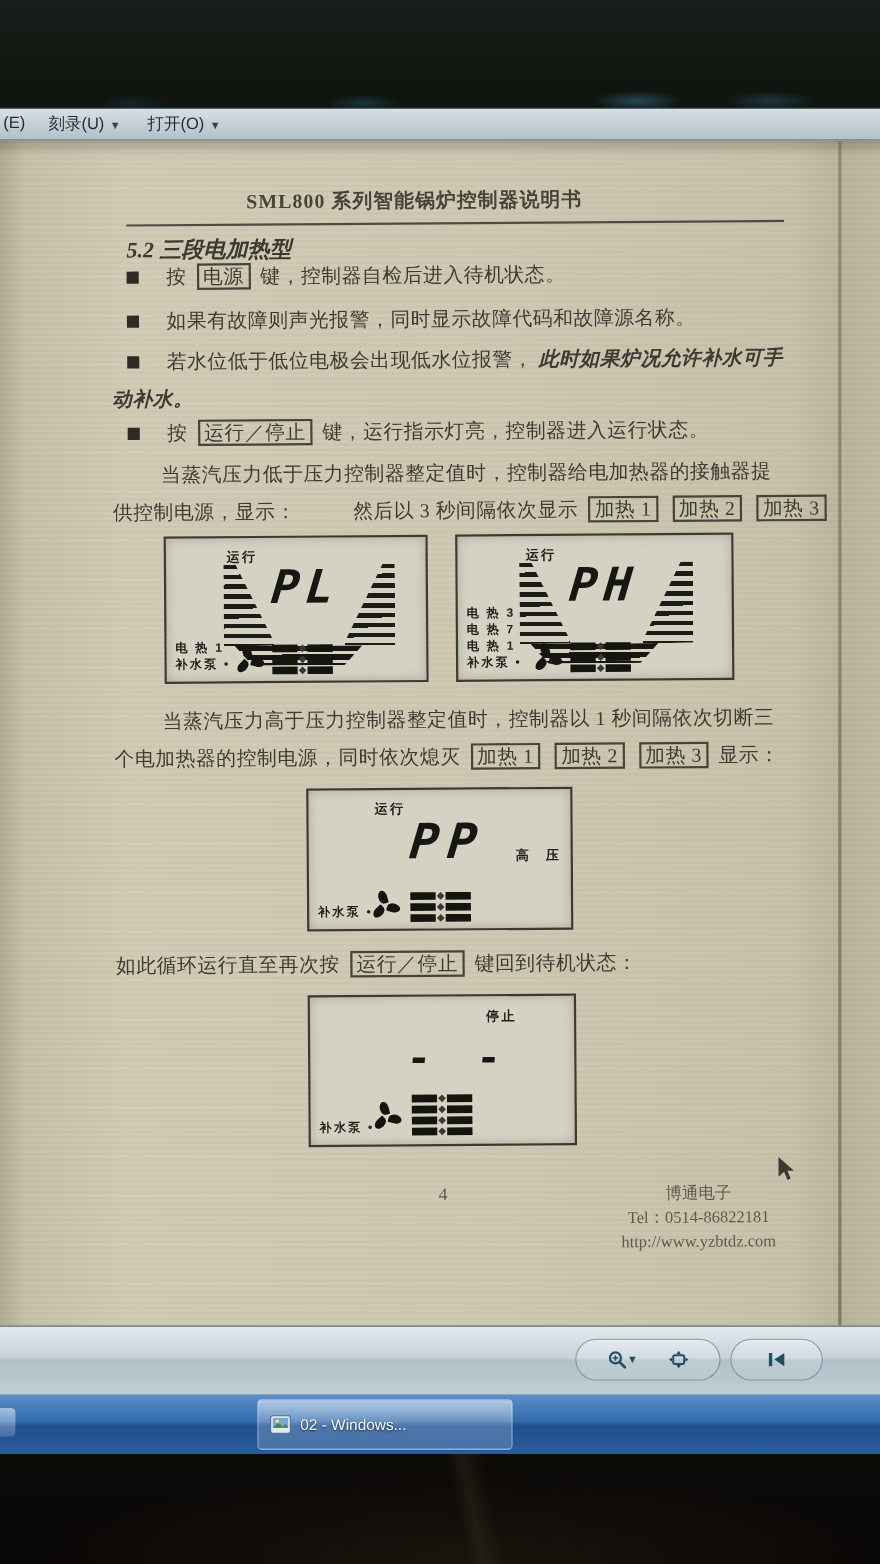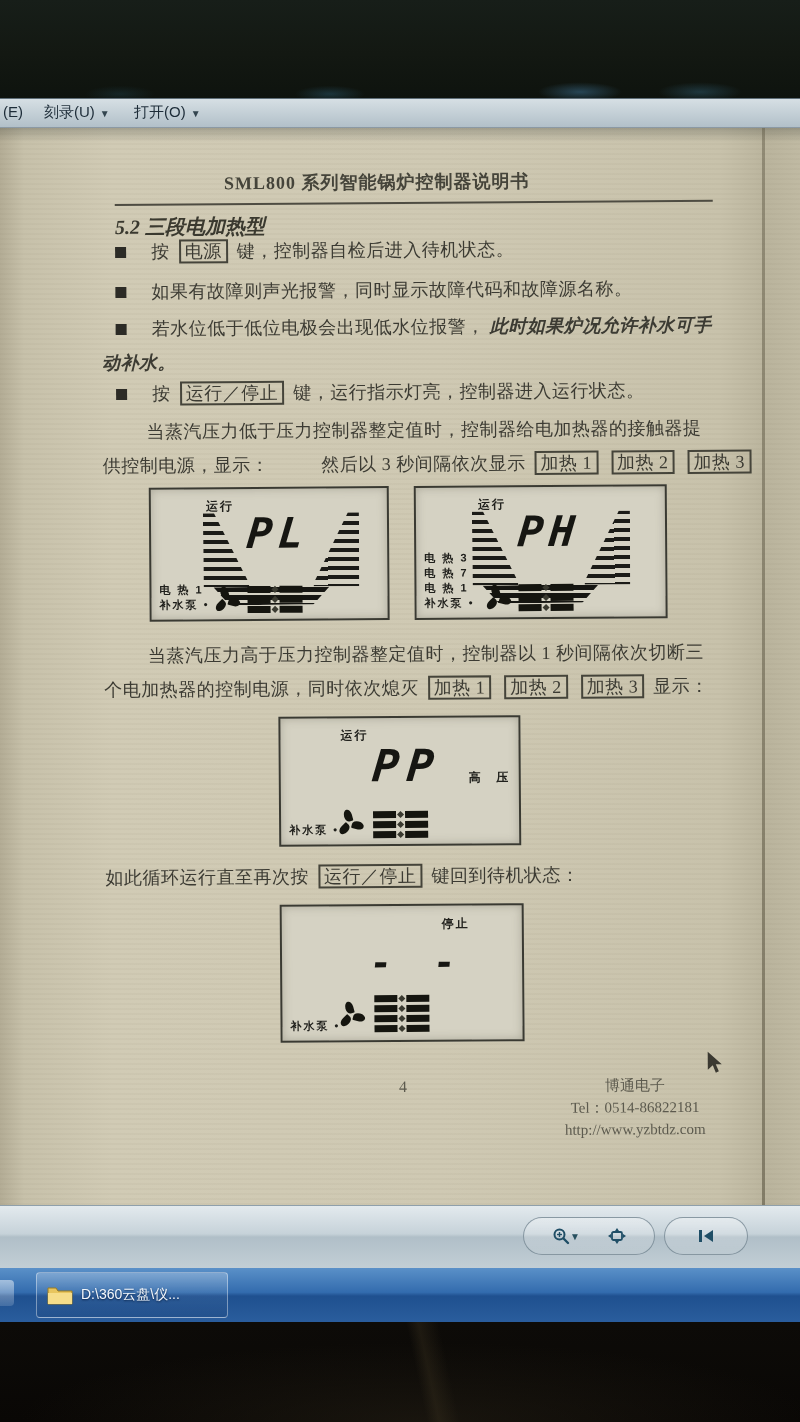--- a/index.html
+++ b/index.html
@@ -373,25 +373,27 @@
           <rect x="2" y="2" width="3" height="12" fill="#1f4e66"></rect>
           <path d="M16,2 L7,8 L16,14 Z" fill="#1f4e66"></path>
         </svg>
       </span>
     </div>
 
   </div>
 
   <div class="taskbar">
     <div class="task-sliver"></div>
-    <div class="task-btn b1">
-      <svg width="26" height="22" viewBox="0 0 26 22">
-        <path d="M1,4 L9,4 L11,7 L25,7 L25,20 L1,20 Z" fill="#e8c55e" stroke="#9a7c22" stroke-width="1"></path>
-        <path d="M1,9 L25,9 L25,20 L1,20 Z" fill="#f6dd8a"></path>
+    <div class="task-btn b2">
+      <svg width="20" height="20" viewBox="0 0 20 20">
+        <rect x="1" y="2" width="18" height="16" rx="2" fill="#dfeaf2" stroke="#51708c"></rect>
+        <rect x="3" y="4" width="14" height="9" fill="#7aa6cf"></rect>
+        <circle cx="7" cy="7" r="1.6" fill="#f3e07a"></circle>
+        <path d="M3,13 L8,8.5 L12,12 L15,9.5 L17,13 Z" fill="#4f7d51"></path>
       </svg>
-      <span>D:\360云盘\仪...</span>
+      <span>02 - Windows...</span>
     </div>
   </div>
 
   <div class="photo-bottom"></div>
 
 
 </div>
 
 </body></html>

